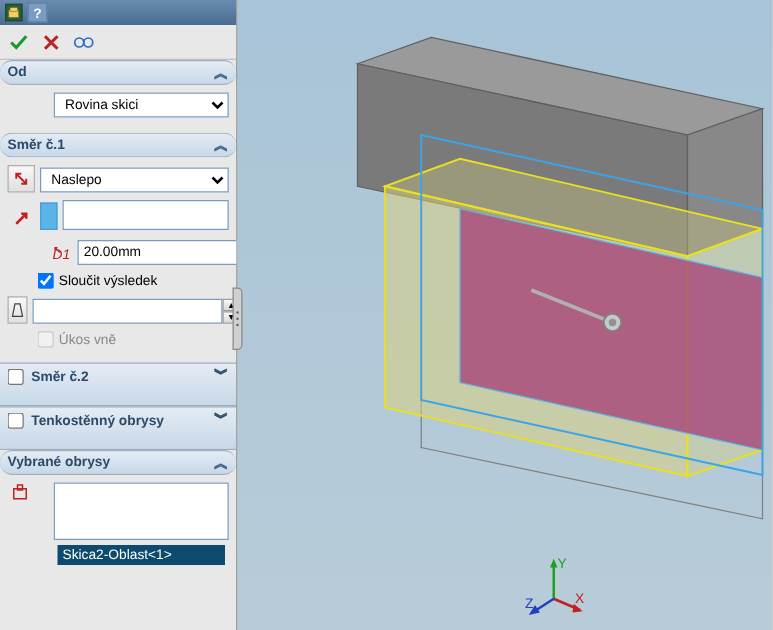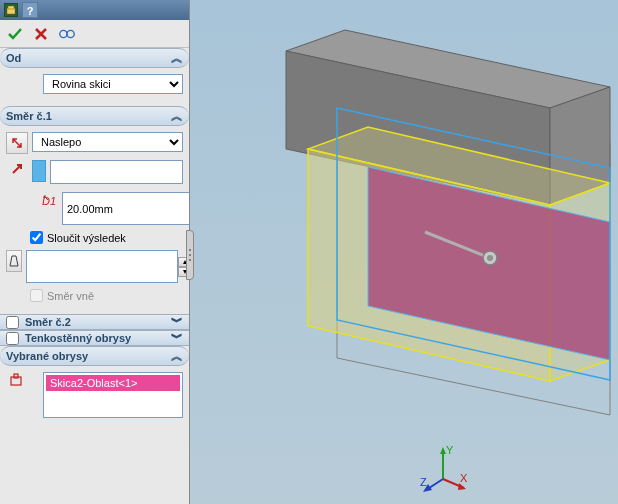--- a/index.html
+++ b/index.html
@@ -9,40 +9,40 @@
 .titlebar{height:20px;background:linear-gradient(to bottom,#6a8cb0 0%,#4a6c90 100%);color:#fff;display:flex;align-items:center;padding:0 4px;font-weight:bold;}
 .titlebar .ticon{width:14px;height:14px;background:#2a5c3a;border:1px solid #1a4c2a;margin-right:4px;display:inline-flex;align-items:center;justify-content:center;}
 .titlebar .ticon svg{width:10px;height:10px;}
 .titlebar .ttxt{flex:1;}
 .titlebar .help{width:16px;height:16px;background:#7a9cc0;color:#fff;text-align:center;line-height:16px;border:1px solid #5a7ca0;cursor:pointer;}
 .actionbar{height:28px;background:#e8e8e8;display:flex;align-items:center;padding:0 6px;gap:8px;border-bottom:1px solid #c0c0c0;}
 .aicn{width:18px;height:18px;display:inline-flex;align-items:center;justify-content:center;cursor:pointer;}
 .sechead{height:20px;background:linear-gradient(to bottom,#e4ecf4 0%,#c8d8e8 100%);display:flex;align-items:center;padding:0 6px;border-top:1px solid #a0b0c0;border-bottom:1px solid #a0b0c0;font-weight:bold;color:#2a4a6a;border-radius:10px;}
 .sechead .chev{margin-left:auto;font-size:12px;color:#4a6a8a;}
 .secbody{padding:6px;background:#e8e8e8;}
-.row{display:flex;align-items:flex-start;gap:4px;margin-bottom:6px;}
+.row{display:flex;align-items:flex-end;gap:4px;margin-bottom:6px;}
 select,input[type=text]{height:20px;border:1px solid #7a9cc0;background:#fff;padding:0 4px;font-size:11px;}
 select{width:100%;}
 .fullsel{width:140px;margin-left:auto;}
 .btnIcon{width:22px;height:22px;border:1px solid #b0b0b0;background:linear-gradient(to bottom,#f8f8f8,#e0e0e0);display:inline-flex;align-items:center;justify-content:center;cursor:pointer;}
 .colorbtn{width:14px;height:22px;background:#5bb4e8;border:1px solid #4a9cd0;cursor:pointer;}
 .blankbox{flex:1;height:24px;background:#fff;border:1px solid #7a9cc0;}
 .spinbox{display:flex;align-items:center;flex:1;}
-.spinbox input{flex:1;height:33px;border:1px solid #7a9cc0;padding:0 4px;}
+.spinbox input{flex:1;height:20px;border:1px solid #7a9cc0;padding:0 4px;}
 .spinners{display:flex;flex-direction:column;width:14px;}
 .spinners .sp{height:10px;background:linear-gradient(to bottom,#f8f8f8,#d8d8d8);border:1px solid #a0a0a0;text-align:center;line-height:8px;font-size:8px;cursor:pointer;}
 .cbrow{display:flex;align-items:center;gap:4px;padding-left:24px;margin-bottom:6px;}
 .cbrow input{width:13px;height:13px;}
 .cbrow.dis label{color:#888;}
 .selbox{width:140px;height:46px;background:#fff;border:1px solid #7a9cc0;margin-left:auto;padding:2px;}
-.selitem{background:#ec4899;color:#fff;padding:2px 4px;}
+.selitem{background:#0c4a6e;color:#fff;padding:2px 4px;margin-top:47px;}
 .handle{position:absolute;left:186px;top:230px;width:8px;height:50px;background:#d0d0d0;border:1px solid #888;border-radius:0 4px 4px 0;display:flex;flex-direction:column;justify-content:center;align-items:center;gap:3px;cursor:pointer;}
 .handle .dot{width:2px;height:2px;background:#666;border-radius:50%;}
 .triad{position:absolute;left:228px;bottom:10px;width:50px;height:50px;}
-.closedsec{display:flex;align-items:center;height:16px;background:linear-gradient(to bottom,#e4ecf4 0%,#c8d8e8 100%);padding:4px 6px;border-top:1px solid #a0b0c0;border-bottom:1px solid #a0b0c0;color:#2a4a6a;font-weight:bold;}
+.closedsec{display:flex;align-items:flex-end;height:35px;background:linear-gradient(to bottom,#e4ecf4 0%,#c8d8e8 100%);padding:16px 6px;border-top:1px solid #a0b0c0;border-bottom:1px solid #a0b0c0;color:#2a4a6a;font-weight:bold;}
 .closedsec input{margin-right:6px;}
 .closedsec .chev{margin-left:auto;font-size:12px;}
 </style>
 </head>
 <body>
 
 <div class="panel">
 
   <div class="titlebar">
     <span class="ticon">
@@ -138,21 +138,21 @@
       <div class="spinbox">
         <input type="text" value="" style="">
         <div class="spinners">
           <div class="sp">▴</div>
           <div class="sp">▾</div>
         </div>
       </div>
     </div>
     <div class="cbrow dis">
       <input type="checkbox" disabled="" style="">
-      <label>Směr vně</label>
+      <label>Úkos vně</label>
     </div>
   </div>
 
   <div class="closedsec">
     <input type="checkbox" style="">
     <span>Směr č.2</span>
     <span class="chev">︾</span>
   </div>
 
   <div class="closedsec">

